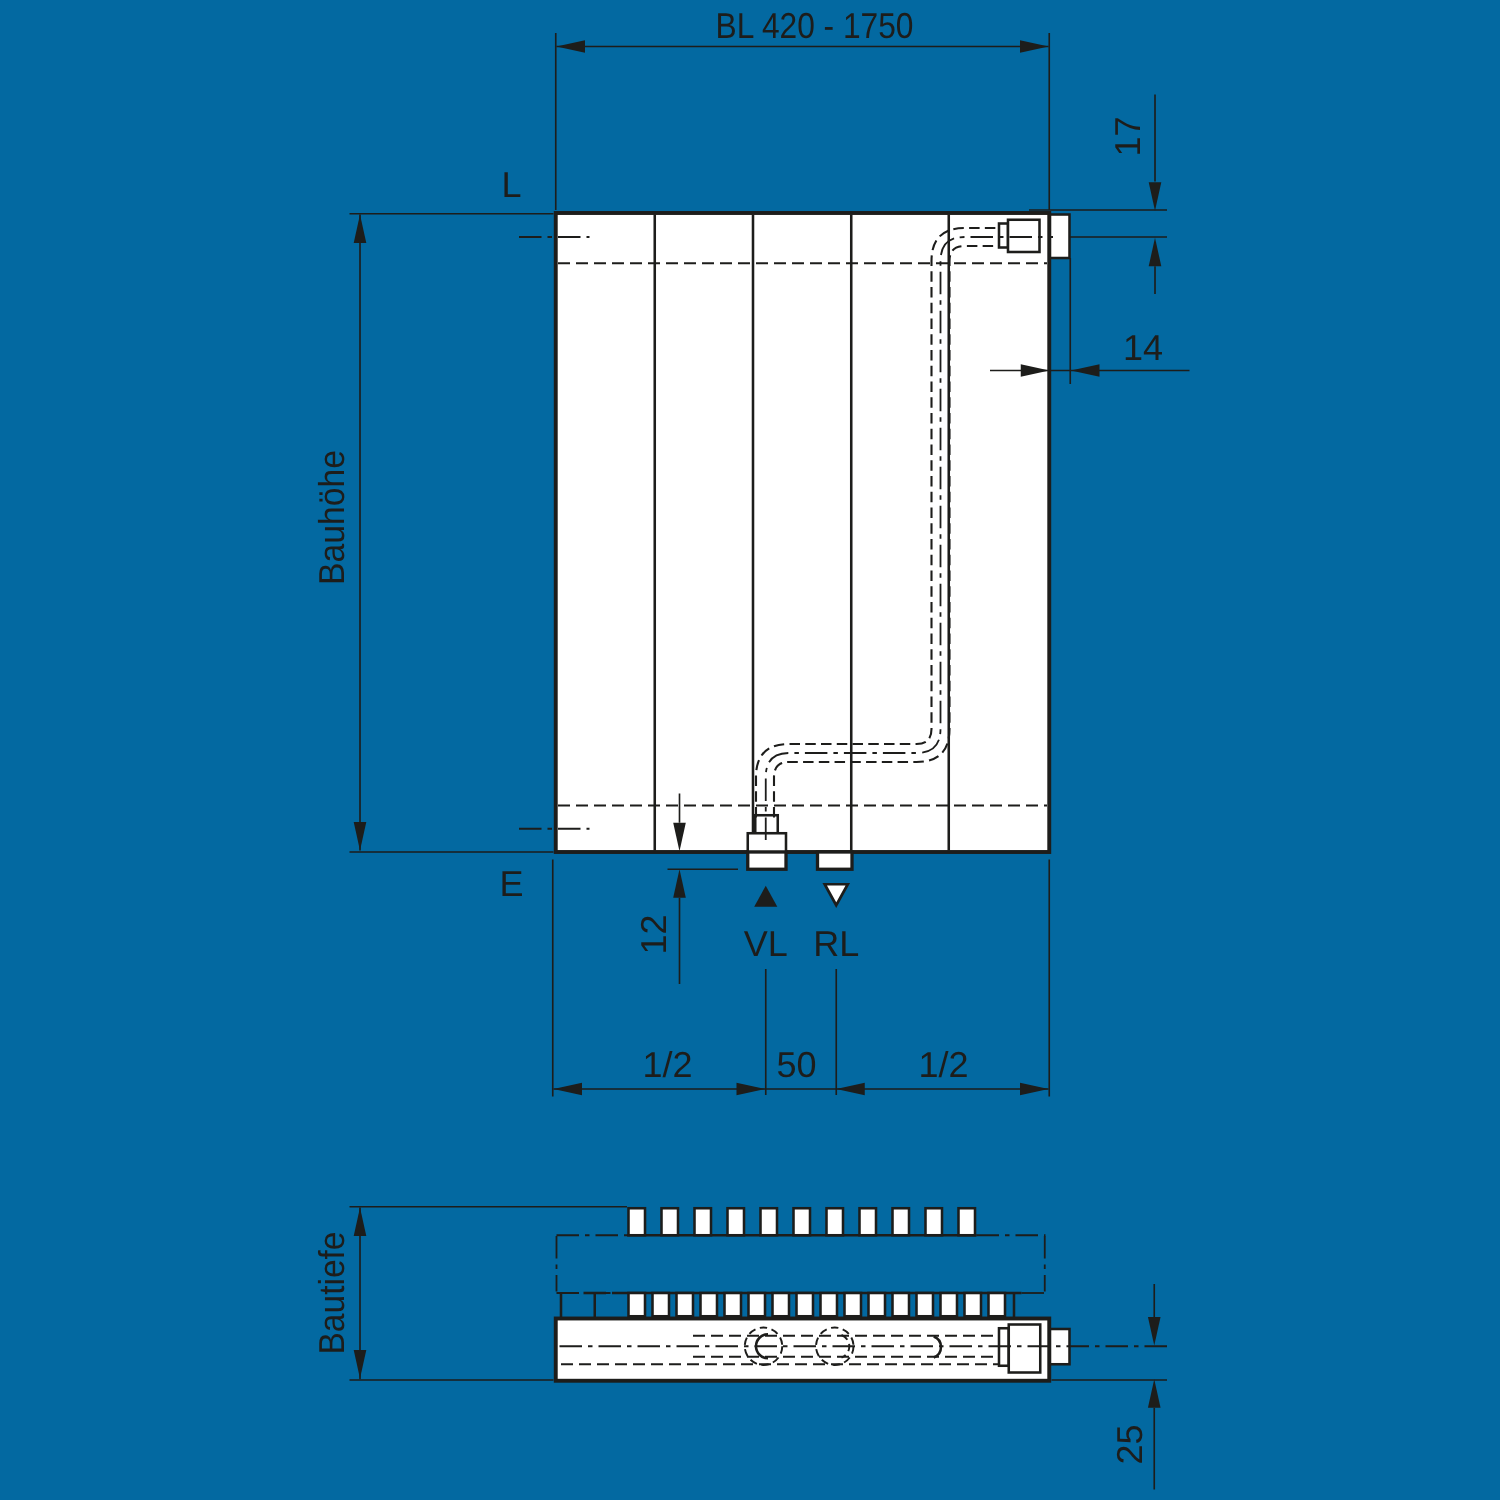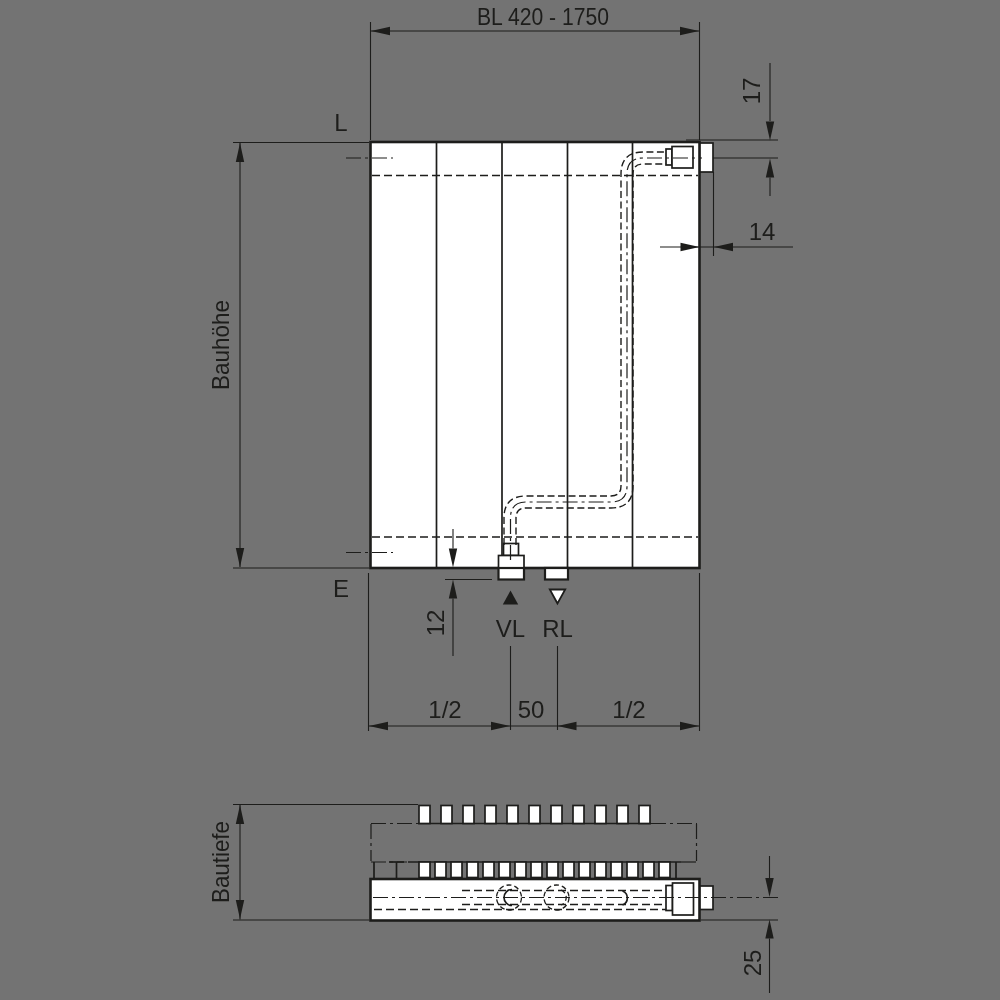--- a/index.html
+++ b/index.html
@@ -1,16 +1,16 @@
 <!DOCTYPE html>
 <html style="--line: #1d1d1b;"><head>
 <meta charset="utf-8">
 <style>
   html,body{margin:0;padding:0;background:#fff;}
-  .canvas{position:relative;width:1000px;height:1000px;background:#737373;overflow:hidden;}
+  .canvas{position:relative;width:1000px;height:1000px;background:#0369a1;overflow:hidden;}
   svg{display:block;}
   .bold   {stroke:var(--line,#1d1d1b);stroke-width:2.6;}
   .med    {stroke:var(--line,#1d1d1b);stroke-width:1.7;}
   .thick  {stroke:var(--line,#1d1d1b);stroke-width:2.2;}
   .thin   {stroke:var(--line,#1d1d1b);stroke-width:1.1;}
   .dash   {stroke:var(--line,#1d1d1b);stroke-width:1.4;stroke-dasharray:8 4;}
   .dashsm {stroke:var(--line,#1d1d1b);stroke-width:1.3;stroke-dasharray:5 3;}
   .dashdot{stroke:var(--line,#1d1d1b);stroke-width:1.2;stroke-dasharray:15 4 3 4;}
   .pipe   {stroke:var(--line,#1d1d1b);stroke-width:1.4;stroke-dasharray:7 3.5;}
   .nf {fill:none;}

